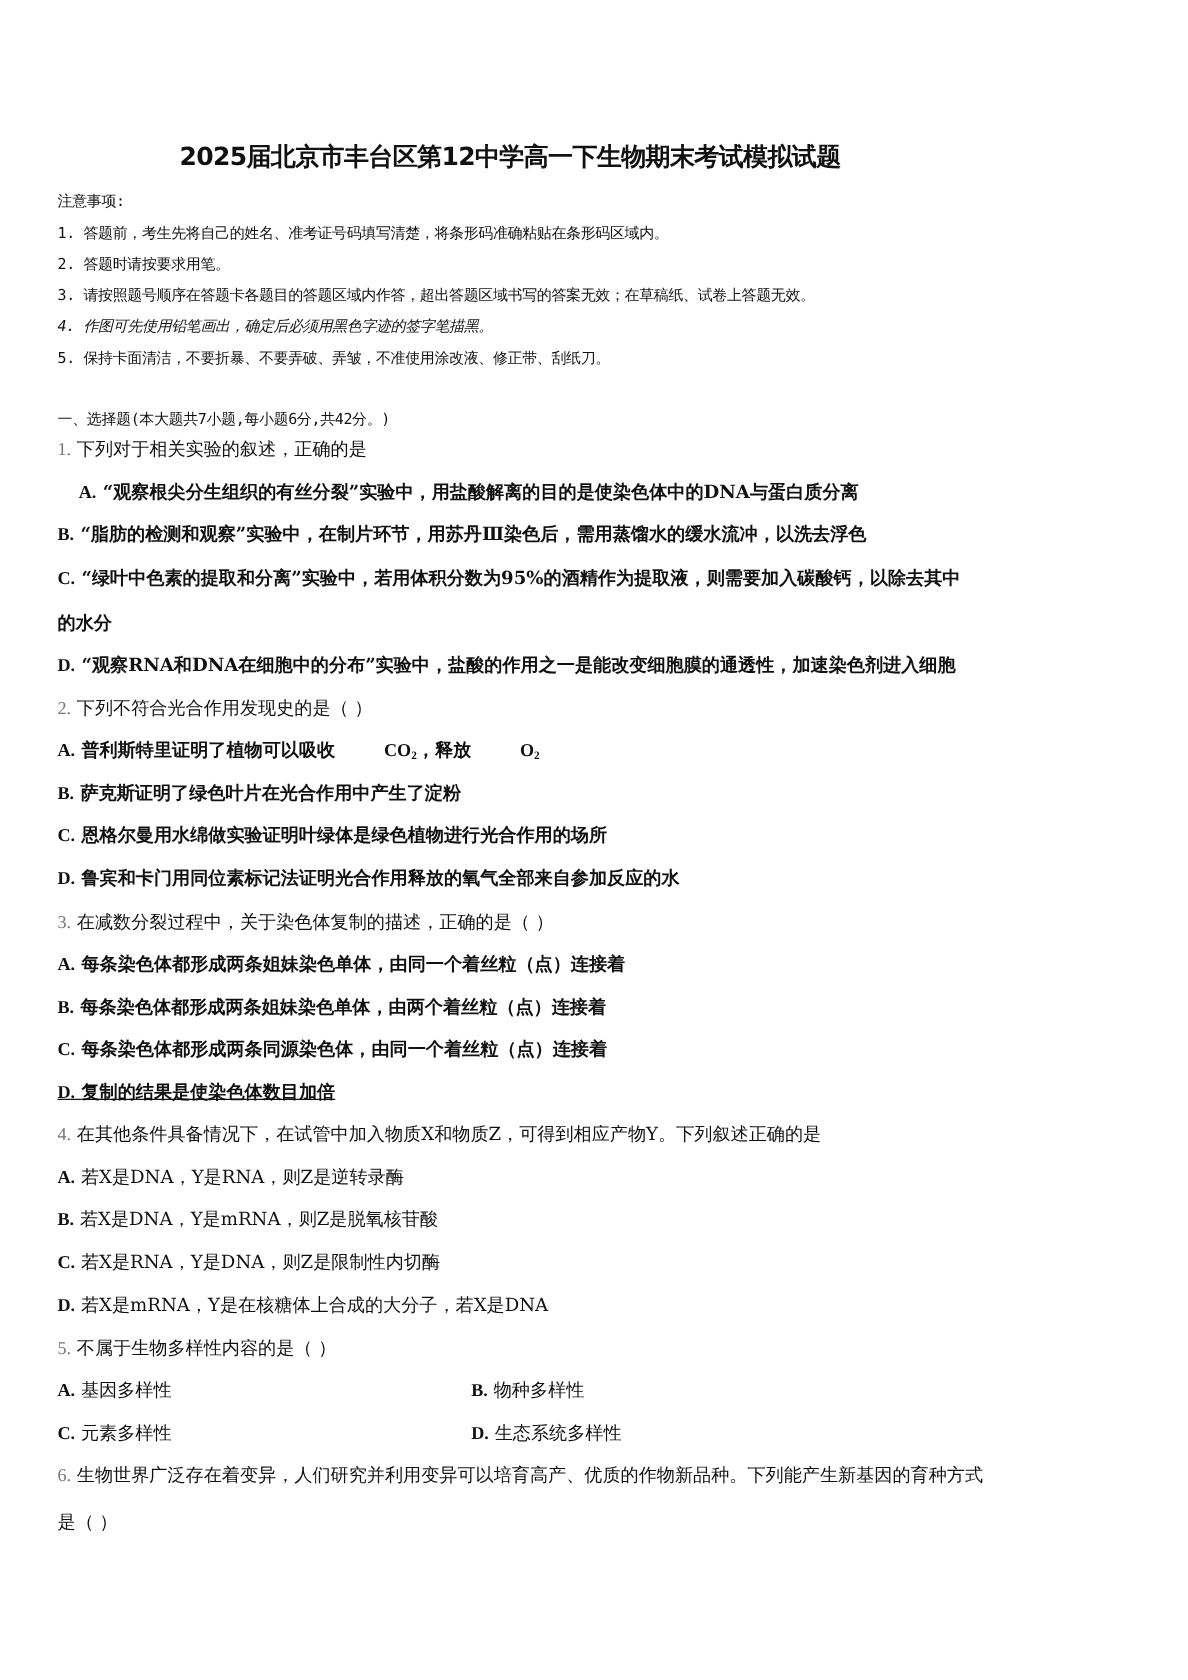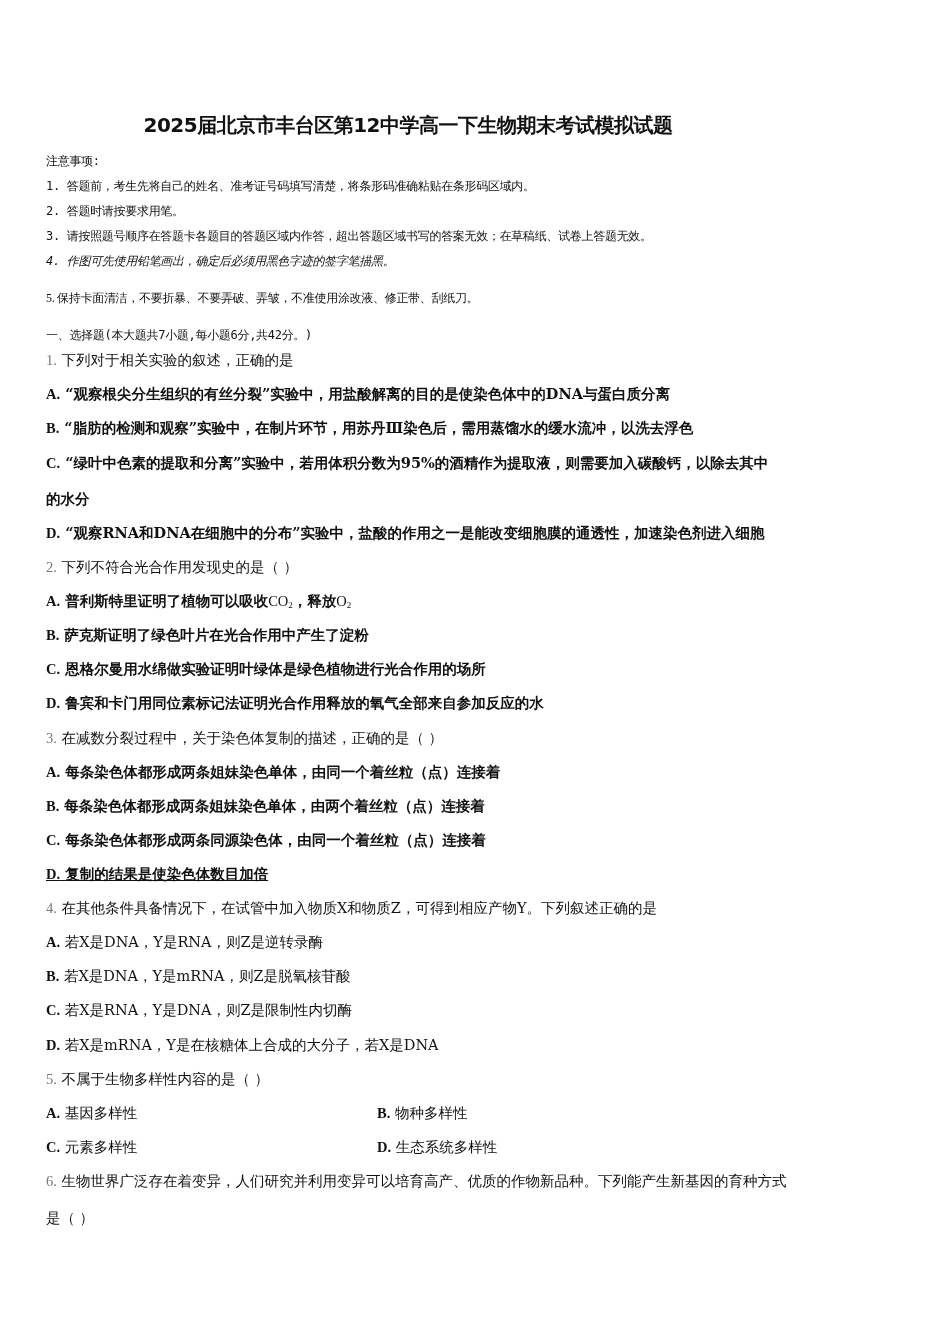--- a/index.html
+++ b/index.html
@@ -4,45 +4,45 @@
 <style>
   html, body { margin: 0; padding: 0; background: #ffffff; }
   body { width: 950px; height: 1344px; position: relative; overflow: hidden; color: #111; font-family: "DejaVu Serif", "Liberation Serif", serif; }
   .page { position: absolute; left: 0; top: 0; width: 950px; height: 1344px; }
   .title { position: absolute; left: 0; top: 112px; width: 816px; text-align: center; font-family: "DejaVu Sans", "Liberation Sans", sans-serif; font-weight: bold; font-size: 20px; letter-spacing: -0.5px; }
   .line { position: absolute; left: 46px; white-space: nowrap; font-size: 14.5px; line-height: 20px; }
   .notice { font-family: "DejaVu Sans Mono", "Liberation Mono", monospace; font-size: 12px; letter-spacing: -0.3px; }
   .qnum { color: #777; font-family: "Liberation Serif", serif; }
   .opt-label { font-weight: bold; font-family: "Liberation Serif", serif; }
   .bold { font-weight: bold; }
-  .latin { font-family: "Liberation Serif", serif; font-weight: normal; }
+  .latin { font-family: "Liberation Serif", serif; font-weight: bold; margin-left: 39px; }
   sub { font-size: 9px; vertical-align: -2px; }
   .col2 { position: absolute; left: 377px; }
 </style>
 </head>
 <body>
 
 <div class="page">
 
   <div class="title">2025届北京市丰台区第12中学高一下生物期末考试模拟试题</div>
 
   <div class="line notice" style="top:151px;">注意事项:</div>
   <div class="line notice" style="top:176px;">1. 答题前，考生先将自己的姓名、准考证号码填写清楚，将条形码准确粘贴在条形码区域内。</div>
   <div class="line notice" style="top:201px;">2. 答题时请按要求用笔。</div>
   <div class="line notice" style="top:226px;">3. 请按照题号顺序在答题卡各题目的答题区域内作答，超出答题区域书写的答案无效；在草稿纸、试卷上答题无效。</div>
   <div class="line notice" style="top:251px;font-style:italic;">4. 作图可先使用铅笔画出，确定后必须用黑色字迹的签字笔描黑。</div>
-  <div class="line notice" style="top:288px;font-family:Liberation Serif, serif;">5. 保持卡面清洁，不要折暴、不要弄破、弄皱，不准使用涂改液、修正带、刮纸刀。</div>
+  <div class="line notice" style="top:276px;">5. 保持卡面清洁，不要折暴、不要弄破、弄皱，不准使用涂改液、修正带、刮纸刀。</div>
 
   <div class="line notice" style="top:325px;">一、选择题(本大题共7小题,每小题6分,共42分。)</div>
 
   <div class="line" style="top:350px;">
     <span class="qnum">1.</span>
     <span>下列对于相关实验的叙述，正确的是</span>
   </div>
-  <div class="line bold" style="top:384px;">
+  <div class="line bold" style="top:384px;margin-left:17px;">
     <span class="opt-label">A.</span>
     <span>“观察根尖分生组织的有丝分裂”实验中，用盐酸解离的目的是使染色体中的DNA与蛋白质分离</span>
   </div>
   <div class="line bold" style="top:418px;">
     <span class="opt-label">B.</span>
     <span>“脂肪的检测和观察”实验中，在制片环节，用苏丹Ⅲ染色后，需用蒸馏水的缓水流冲，以洗去浮色</span>
   </div>
   <div class="line bold" style="top:453px;">
     <span class="opt-label">C.</span>
     <span>“绿叶中色素的提取和分离”实验中，若用体积分数为95%的酒精作为提取液，则需要加入碳酸钙，以除去其中</span>

